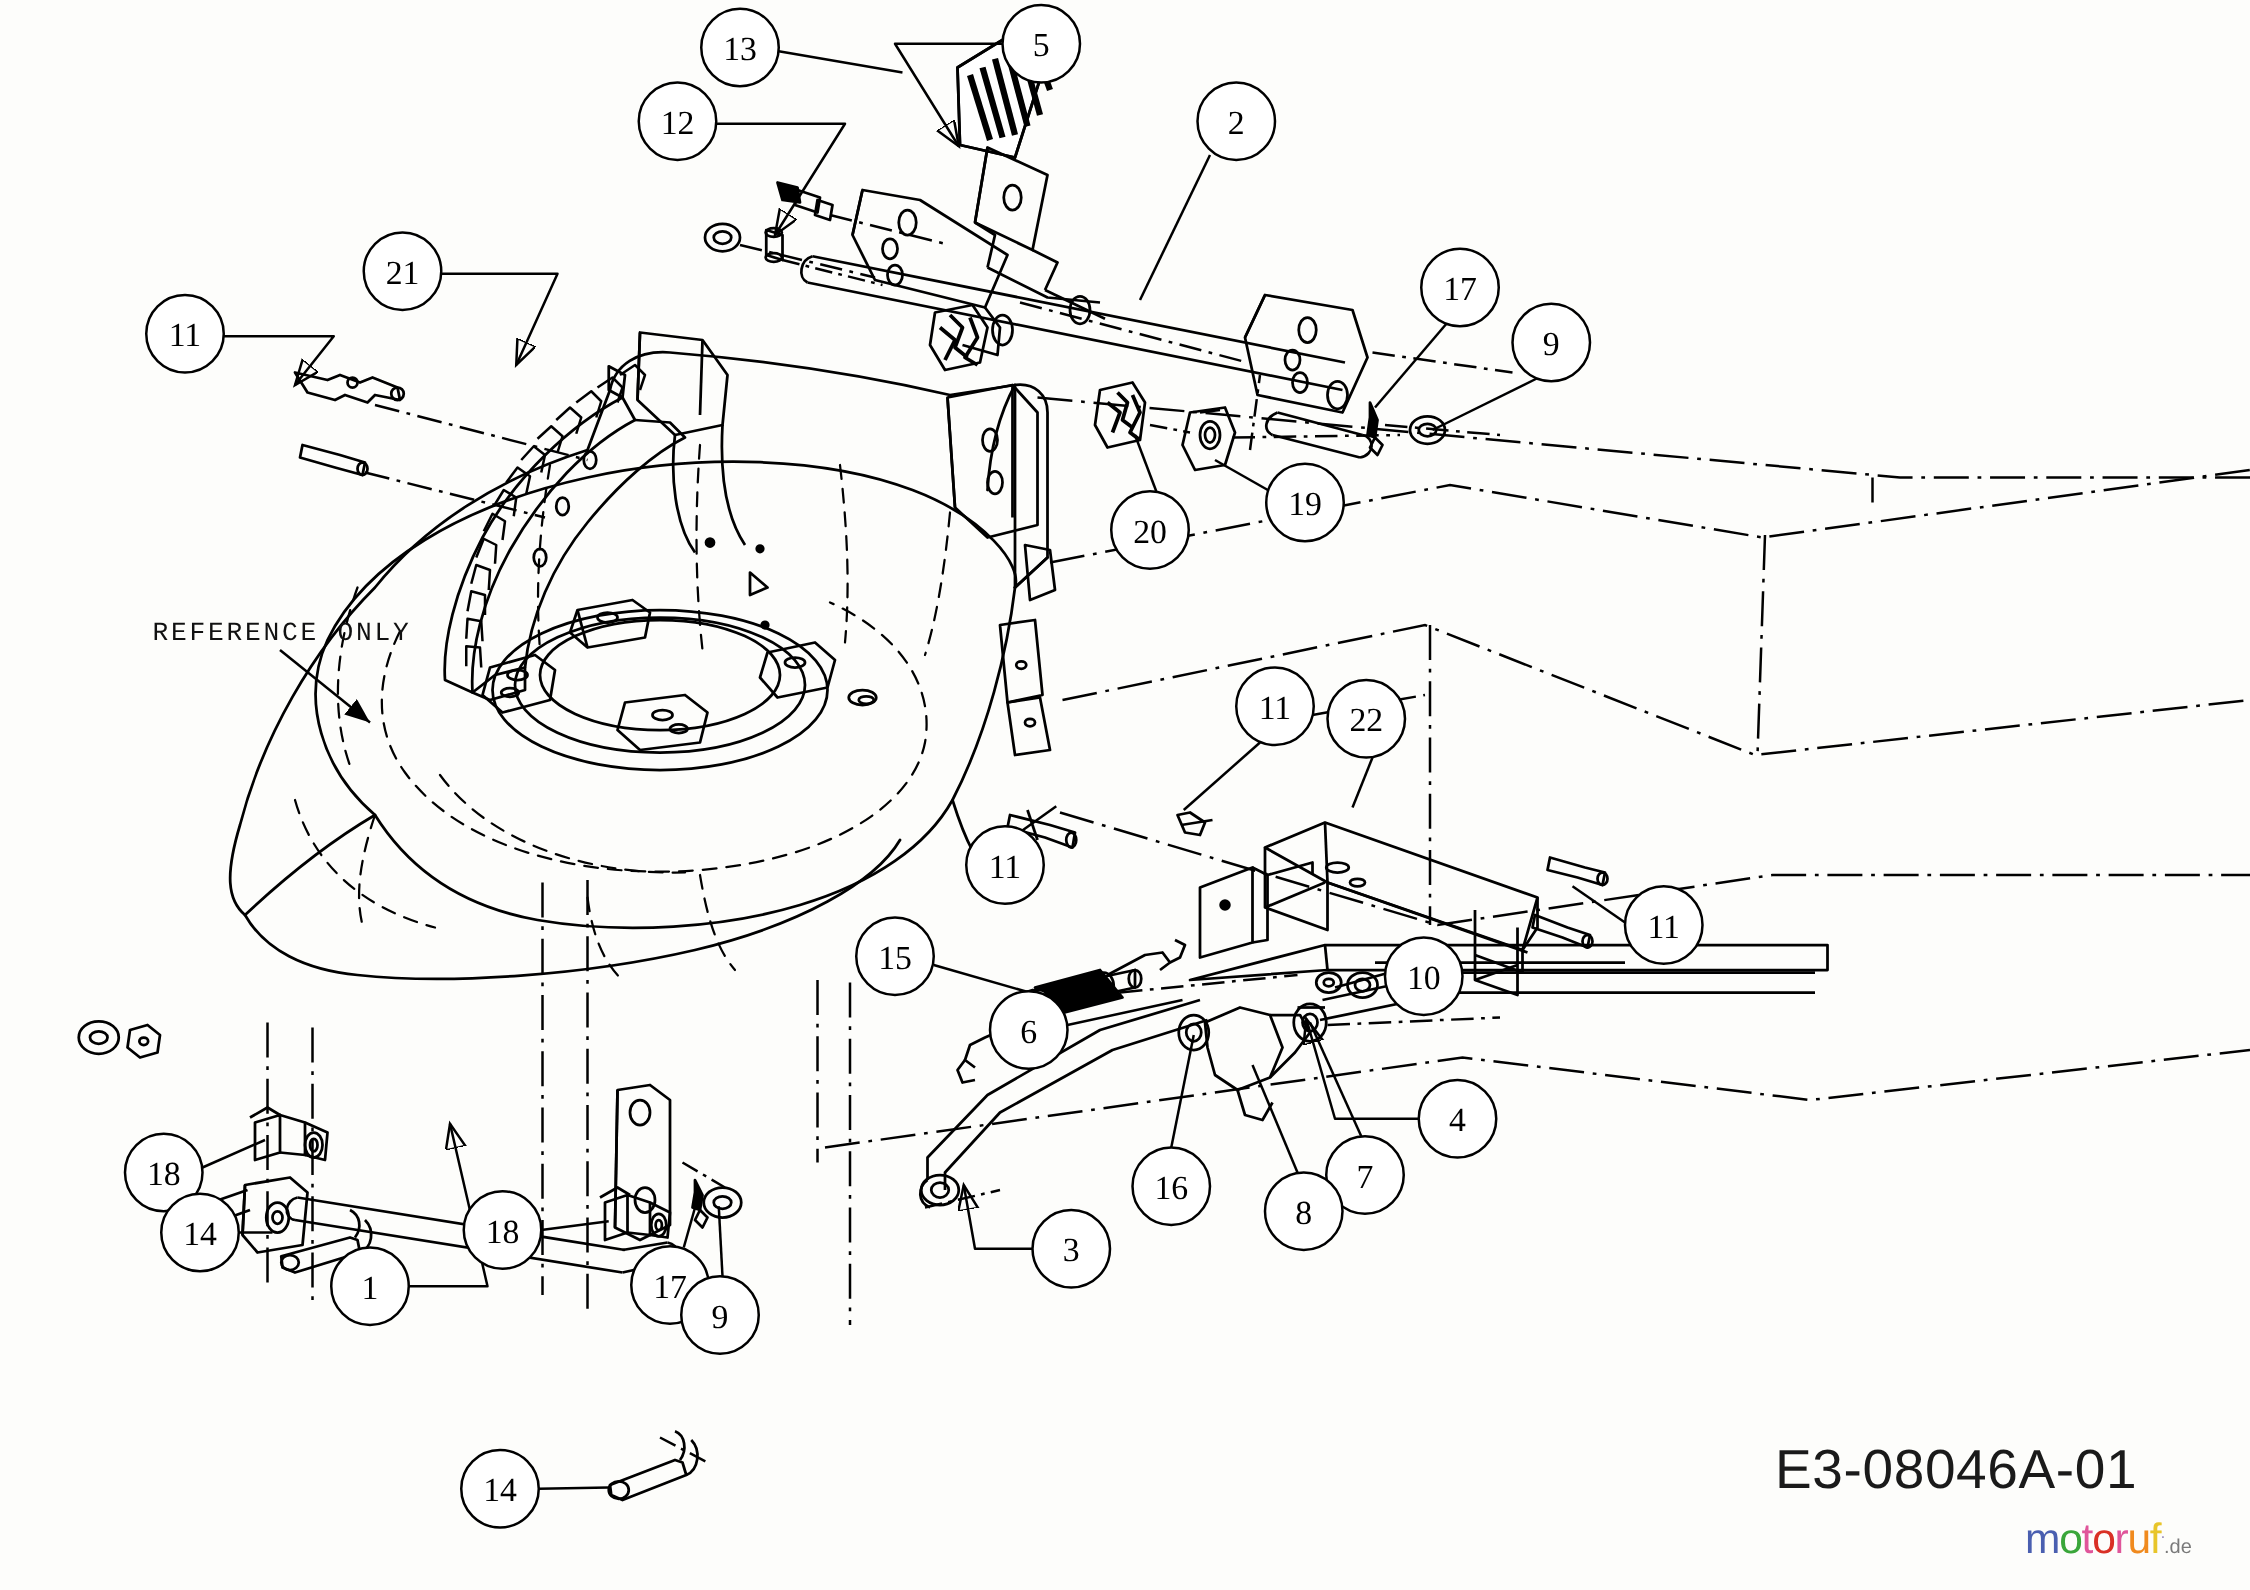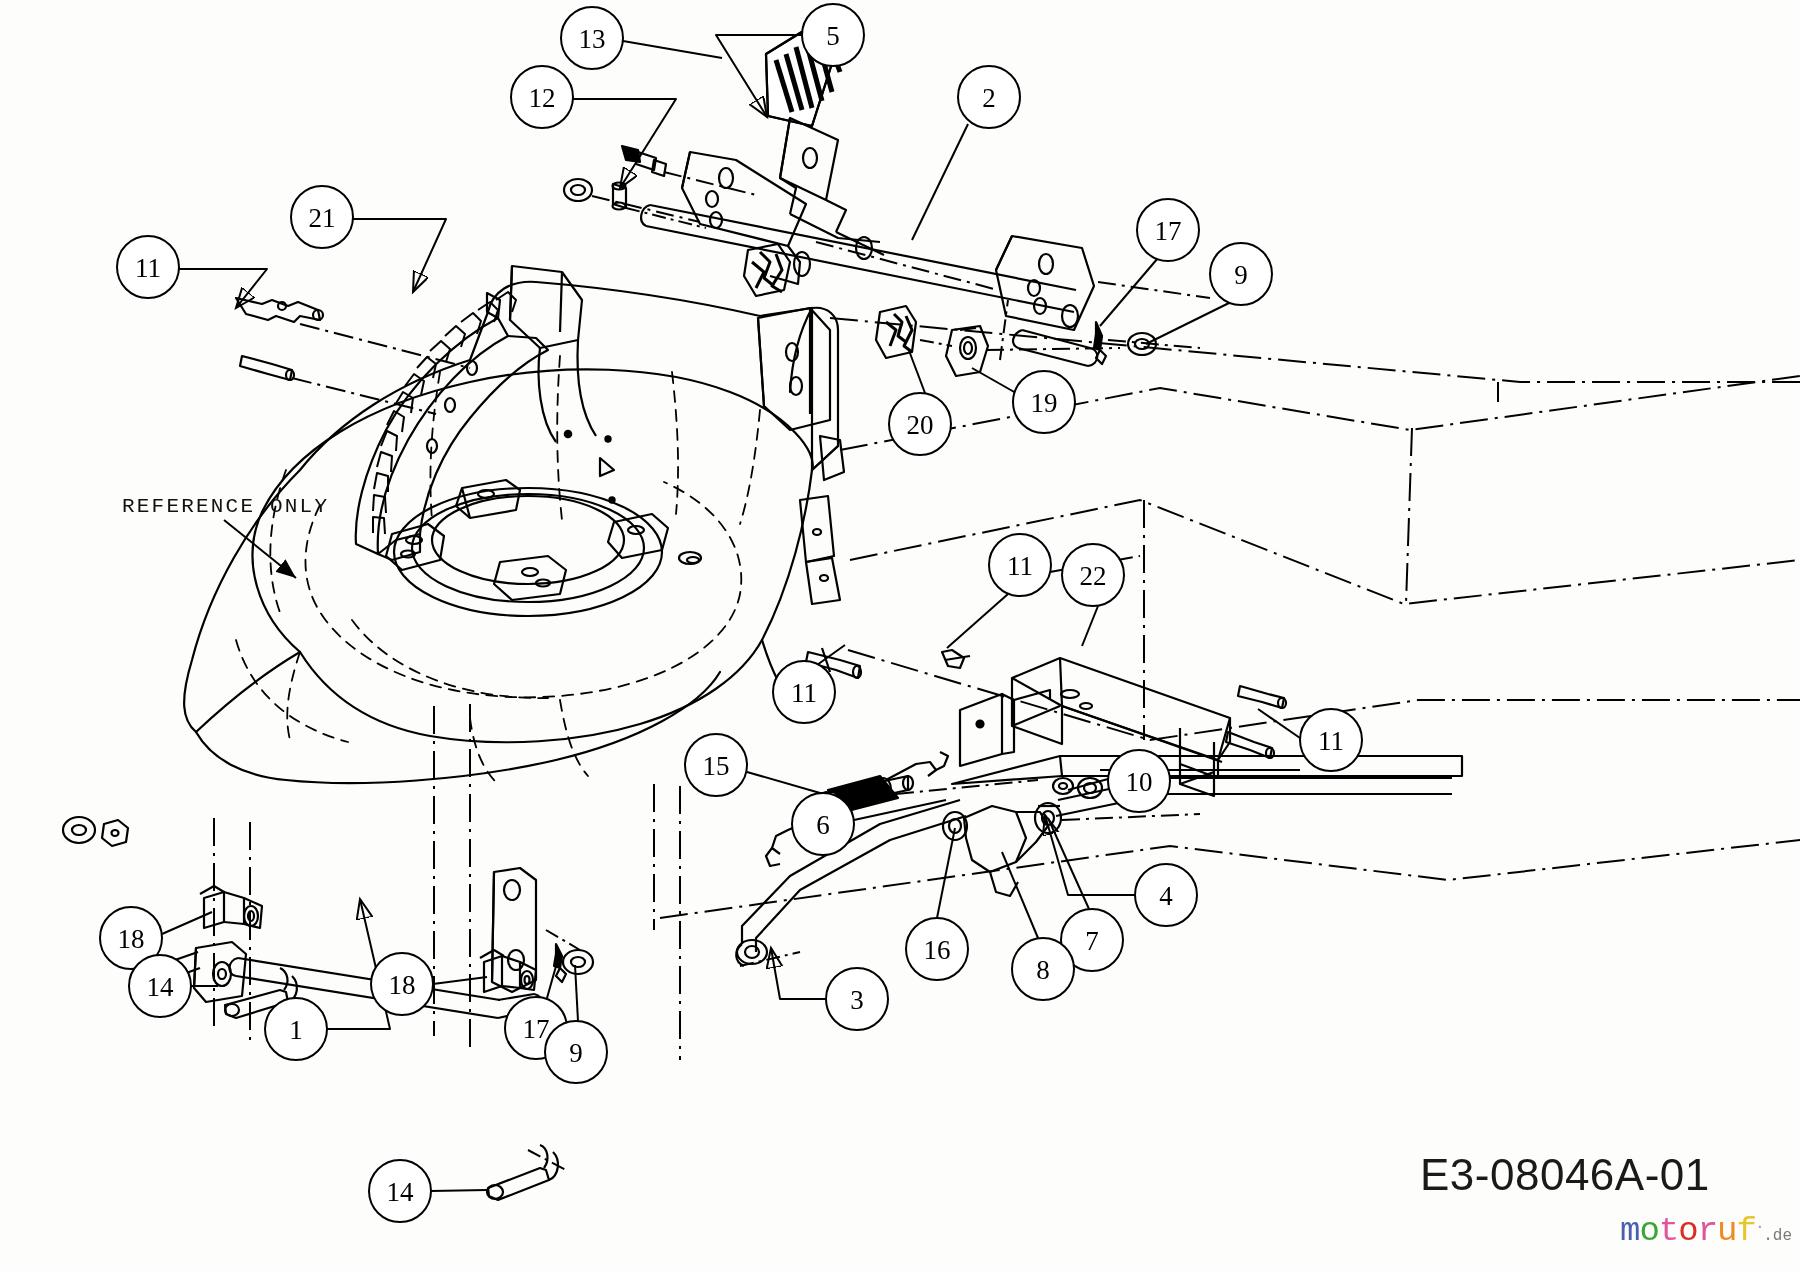--- a/index.html
+++ b/index.html
@@ -26,21 +26,21 @@
   }
   .partno-text{
     font-family:"Liberation Sans", sans-serif;
     font-size:44px;
     fill:#1a1a1a;
     letter-spacing:0.5px;
   }
   .logo{
     position:absolute;
     left:1620px; top:1212px;
-    font-family:Liberation Mono, monospace;
+    font-family:Liberation Sans, sans-serif;
     font-size:34px;
     letter-spacing:-1px;
     white-space:nowrap;
     user-select:none;
     text-align:right;
   }
   .logo span{display:inline-block;}
   .logo .dot{
     font-size:14px;
     vertical-align:super;

